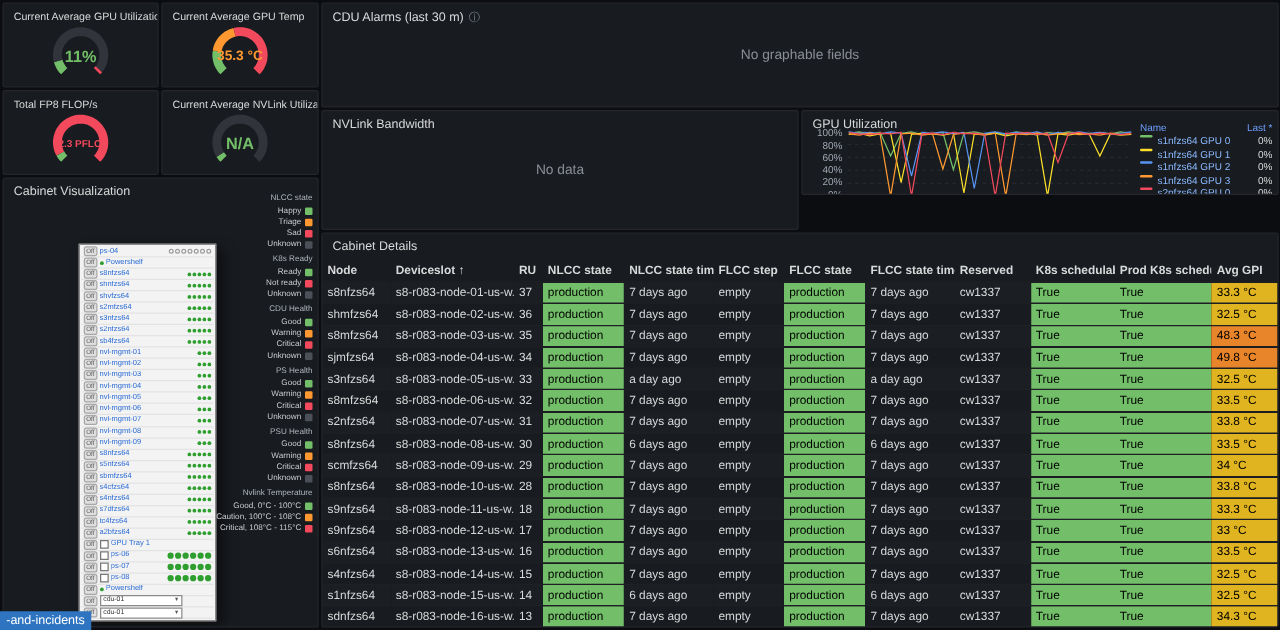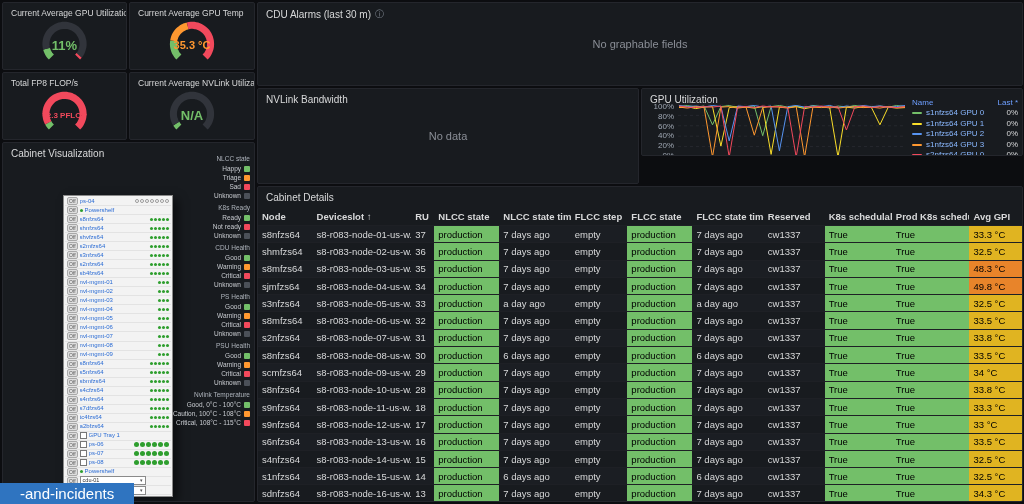--- a/index.html
+++ b/index.html
@@ -30,32 +30,32 @@
   .cab-sec-title{font-size:6.5px;color:#aeb4bc;text-align:right;margin:4px 0 2px;}
   .cab-leg-item{display:flex;justify-content:flex-end;align-items:center;gap:3px;font-size:6.5px;color:#c9ccd1;line-height:9px;white-space:nowrap;}
   .cab-swatch{width:6px;height:6px;border-radius:1px;flex:0 0 auto;}
   
   .y-axis{position:absolute;left:2px;top:13px;width:30px;height:58px;display:flex;flex-direction:column;justify-content:space-between;text-align:right;font-size:8px;color:#9fa7b3;}
   #line-chart{position:absolute;left:36px;top:13px;}
   .x-axis{position:absolute;left:44px;top:73px;width:228px;height:10px;font-size:8px;color:#9fa7b3;}
   .x-axis span{position:absolute;transform:translateX(-50%);}
   .legend{position:absolute;left:270px;top:9px;width:106px;font-size:8px;}
   .legend-header{display:flex;justify-content:space-between;color:#6e9fff;margin-bottom:1px;}
-  .legend-row{display:flex;align-items:center;gap:4px;line-height:10.5px;}
+  .legend-row{display:flex;gap:4px;line-height:10.5px;}
   .legend-swatch{width:10px;height:2px;border-radius:1px;flex:0 0 auto;}
   .legend-name{flex:1;color:#8ab8ff;white-space:nowrap;overflow:hidden;}
   .legend-val{color:#d8d9da;}
   
   #details-table{border-collapse:collapse;table-layout:fixed;width:100%;font-size:9.5px;margin-top:2px;}
   #details-table th{text-align:left;padding:2px 4px;font-weight:bold;color:#d8d9da;white-space:nowrap;overflow:hidden;height:14px;}
   #details-table td{padding:1px 4px;height:14.3px;white-space:nowrap;overflow:hidden;color:#d8d9da;border-top:1px solid #1e2025;}
   #details-table tbody tr:nth-child(odd){background:#1b1e23;}
   td.cell-link{color:#6e9fff;}
   
-  .status-badge{position:absolute;left:0;bottom:0;background:#2f74c0;color:#fff;font-size:15px;padding:2px 20px;z-index:5;}
+  .status-badge{position:absolute;left:0;bottom:0;background:#2f74c0;color:#fff;font-size:10px;padding:2px 5px;z-index:5;}
 </style>
 </head>
 <body>
 
 <div class="page">
 
   <div class="panel" style="left:2px;top:2px;width:125px;height:68px">
     <div class="panel-title" style="font-size:8.5px">Current Average GPU Utilization</div>
     <div class="gauge-wrap">
       <svg class="gauge-svg" viewBox="0 0 100 52">

